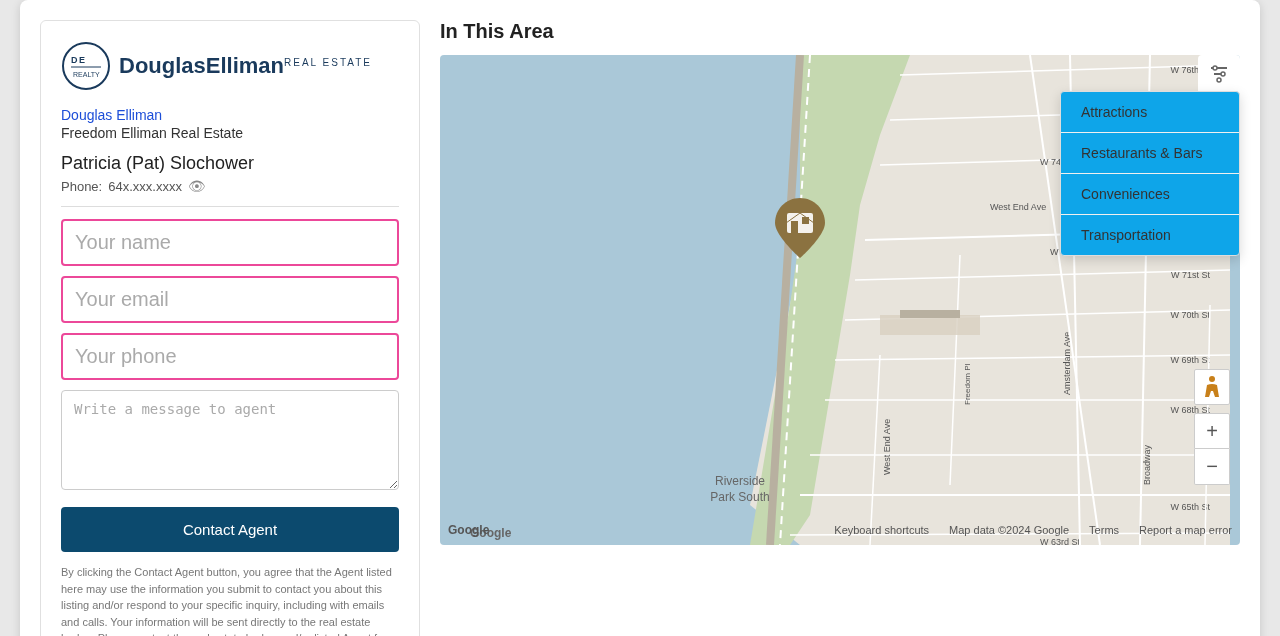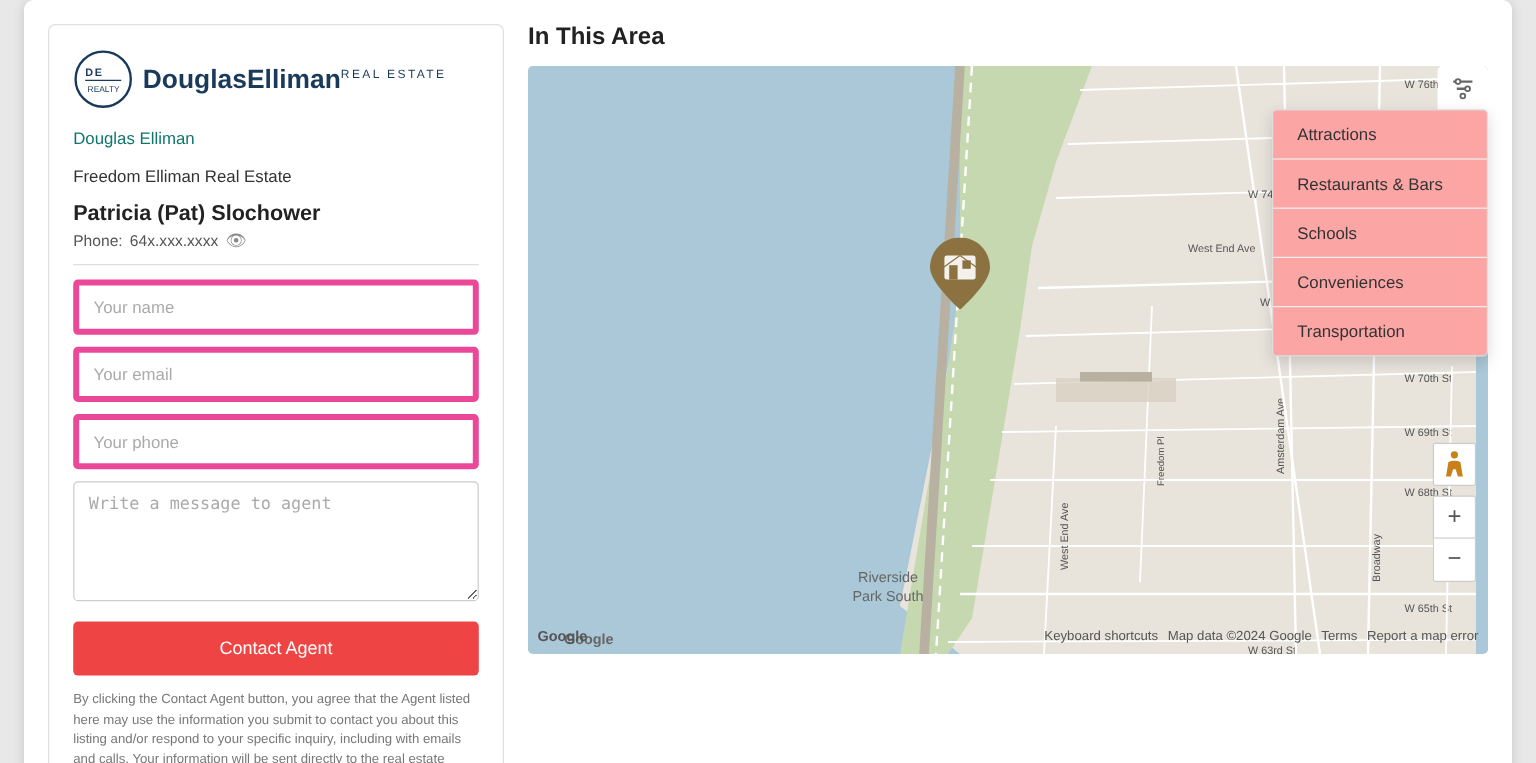--- a/index.html
+++ b/index.html
@@ -58,31 +58,31 @@
       font-weight: 700;
     }
     .logo-sub {
       font-size: 10px;
       letter-spacing: 2px;
       color: #1a3a5c;
       margin-top: 2px;
     }
     .agent-name-main {
       font-size: 14px;
-      color: #0f766e;
-      margin-bottom: 16px;
+      color: #1d4ed8;
+      margin-bottom: 2px;
     }
     .agent-company {
       font-size: 14px;
       color: #333;
       margin-bottom: 12px;
     }
     .agent-bold-name {
       font-size: 18px;
-      font-weight: 700;
+      font-weight: 400;
       color: #222;
       margin-bottom: 4px;
     }
     .agent-phone {
       font-size: 13px;
       color: #555;
       margin-bottom: 4px;
       display: flex;
       align-items: center;
       gap: 6px;
@@ -92,23 +92,23 @@
       font-size: 14px;
     }
     .divider {
       border: none;
       border-top: 1px solid #ddd;
       margin: 12px 0;
     }
     .form-input {
       width: 100%;
       padding: 10px 12px;
-      border: 5px solid #ec4899;
-      border-radius: 4px;
-      font-size: 14px;
+      border: 2px solid #ec4899;
+      border-radius: 4px;
+      font-size: 20px;
       color: #333;
       margin-bottom: 10px;
       outline: none;
     }
     .form-input::placeholder { color: #aaa; }
     .form-textarea {
       width: 100%;
       padding: 10px 12px;
       border: 1px solid #ccc;
       border-radius: 4px;
@@ -116,21 +116,21 @@
       color: #333;
       margin-bottom: 14px;
       outline: none;
       resize: vertical;
       height: 100px;
     }
     .form-textarea::placeholder { color: #aaa; }
     .contact-button {
       width: 100%;
       padding: 14px;
-      background: #ef4444;
+      background: #0c4a6e;
       color: #fff;
       border: none;
       border-radius: 4px;
       font-size: 15px;
       cursor: pointer;
       margin-bottom: 12px;
     }
     .disclaimer {
       font-size: 11px;
       color: #777;
@@ -181,21 +181,21 @@
       color: #555;
       border-radius: 4px;
       z-index: 10;
     }
 
     
     .dropdown-menu {
       position: absolute;
       top: 36px;
       right: 0;
-      background: #fca5a5;
+      background: #0ea5e9;
       border: 1px solid #ddd;
       border-radius: 4px;
       box-shadow: 0 4px 12px rgba(0,0,0,0.15);
       z-index: 20;
       min-width: 180px;
     }
     .dropdown-item {
       padding: 12px 20px;
       font-size: 14px;
       color: #333;
@@ -251,21 +251,21 @@
       display: flex;
       justify-content: space-between;
       align-items: center;
       padding: 0 8px;
       font-size: 11px;
       color: #555;
       z-index: 5;
     }
     .map-footer-right {
       display: flex;
-      gap: 8px;
+      gap: 20px;
       align-items: center;
     }
     .map-footer a {
       color: #555;
       text-decoration: none;
     }
 
     
     .map-pin {
       position: absolute;
@@ -333,21 +333,20 @@
           <line x1="9" y1="17" x2="13" y2="17" stroke="#666" stroke-width="2"></line>
           <circle cx="7" cy="5" r="2" fill="#fff" stroke="#666" stroke-width="1.5"></circle>
           <circle cx="15" cy="11" r="2" fill="#fff" stroke="#666" stroke-width="1.5"></circle>
           <circle cx="11" cy="17" r="2" fill="#fff" stroke="#666" stroke-width="1.5"></circle>
         </svg>
       </button>
 
       <div class="dropdown-menu">
         <div class="dropdown-item">Attractions</div>
         <div class="dropdown-item">Restaurants &amp; Bars</div>
-        <div class="dropdown-item">Schools</div>
         <div class="dropdown-item">Conveniences</div>
         <div class="dropdown-item">Transportation</div>
       </div>
 
       <div class="map-container">
         <div class="map-bg">
 
           <svg class="map-svg" viewBox="0 0 780 490" xmlns="http://www.w3.org/2000/svg">
 
             <rect width="780" height="490" fill="#aac8d8"></rect>

